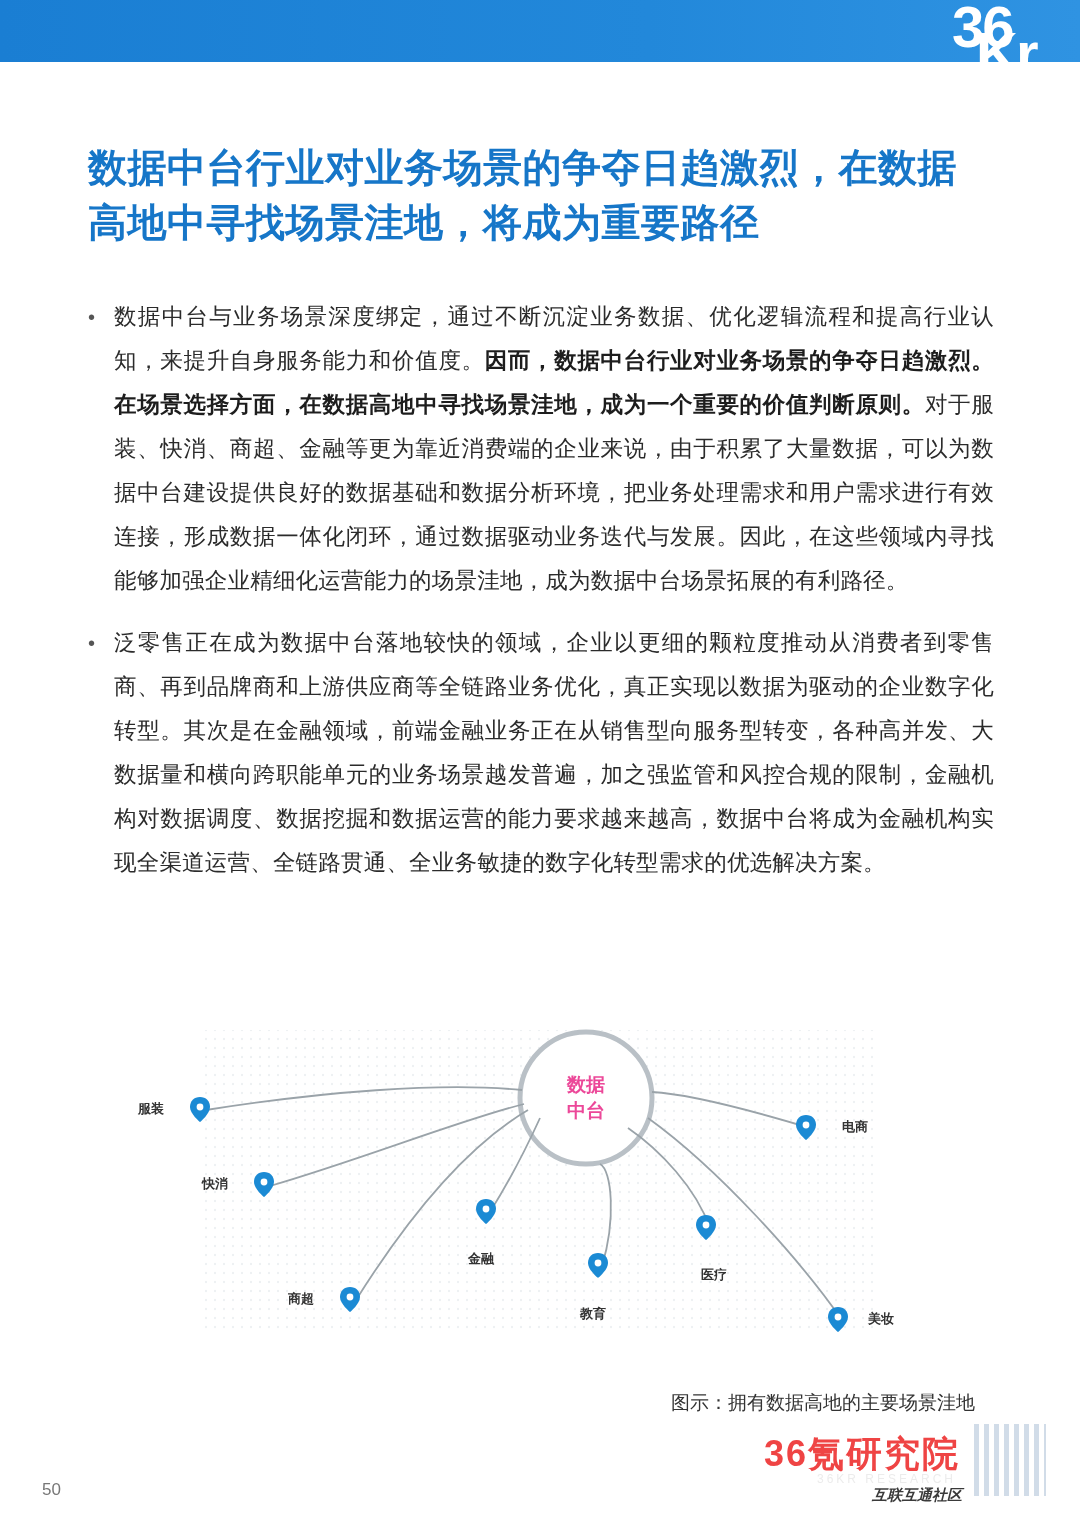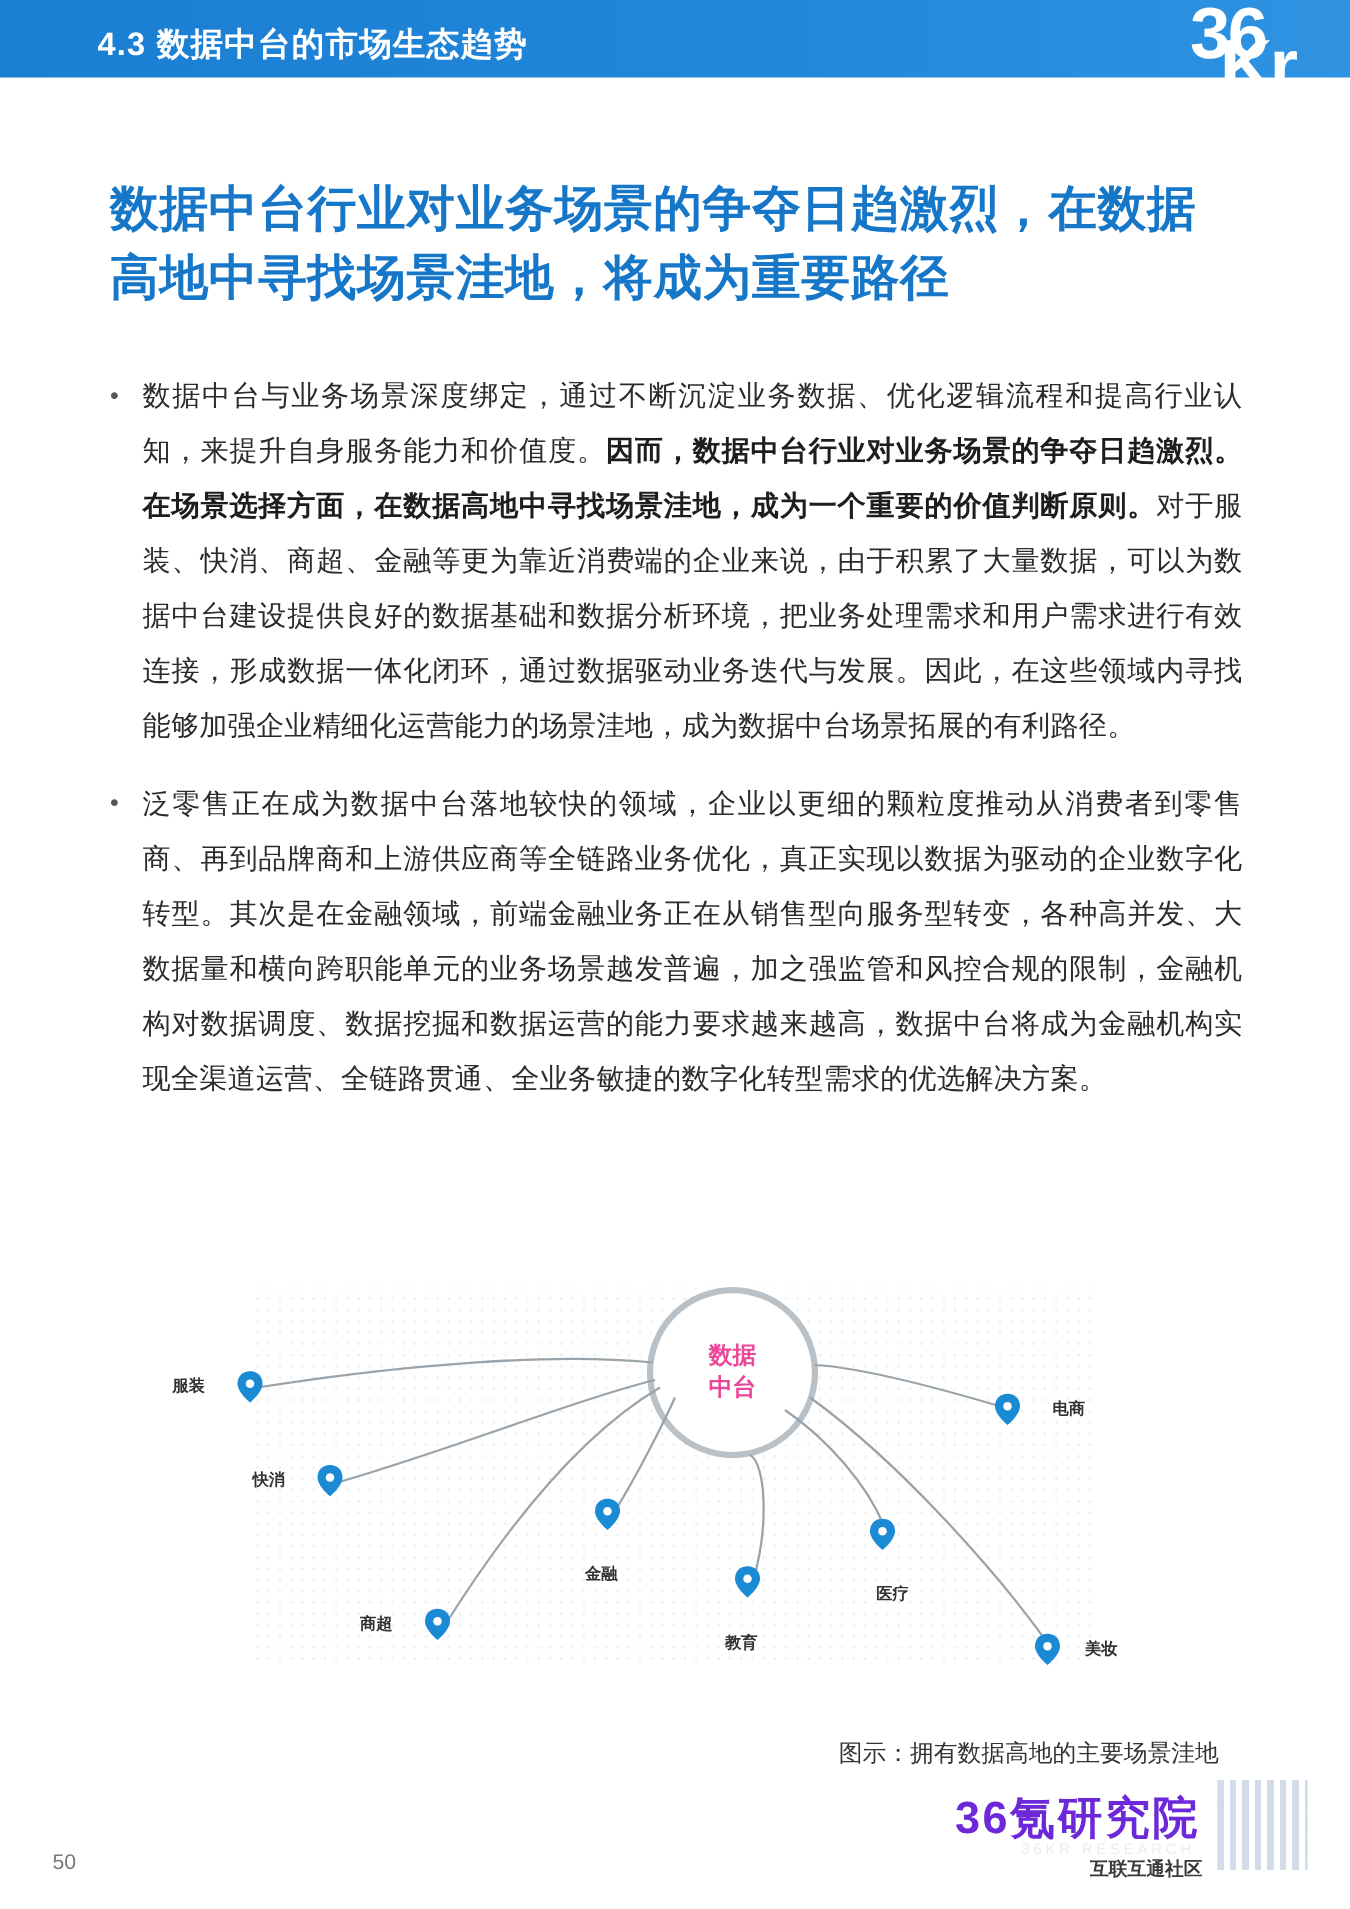--- a/index.html
+++ b/index.html
@@ -138,21 +138,21 @@
     top: 1480px;
     font-size: 17px;
     color: #777;
   }
   .watermark {
     position: absolute;
     right: 120px;
     top: 1430px;
     font-size: 36px;
     font-weight: bold;
-    color: #6d28d9;
+    color: #ef4444;
     letter-spacing: 2px;
   }
   .watermark-sub {
     position: absolute;
     right: 124px;
     top: 1472px;
     font-size: 12px;
     color: #ececec;
     letter-spacing: 3px;
   }
@@ -167,27 +167,27 @@
       repeating-linear-gradient(0deg, #c9d6e4 0 5px, #ffffff 5px 10px);
     opacity: 0.85;
   }
   .wechat-label {
     position: absolute;
     right: 118px;
     top: 1486px;
     font-size: 15px;
     color: #3a3a3a;
     font-weight: bold;
+    font-style: italic;
   }
 </style>
 </head>
 <body>
 
 <div class="header">
-  <div class="header-title">4.3 数据中台的市场生态趋势</div>
   <div class="logo-36kr">
     <span class="l1">36</span>
     <span class="l2">Kr</span>
   </div>
 </div>
 
 <div class="doc-title">数据中台行业对业务场景的争夺日趋激烈，在数据高地中寻找场景洼地，将成为重要路径</div>
 
 <div class="body-wrap">
 

